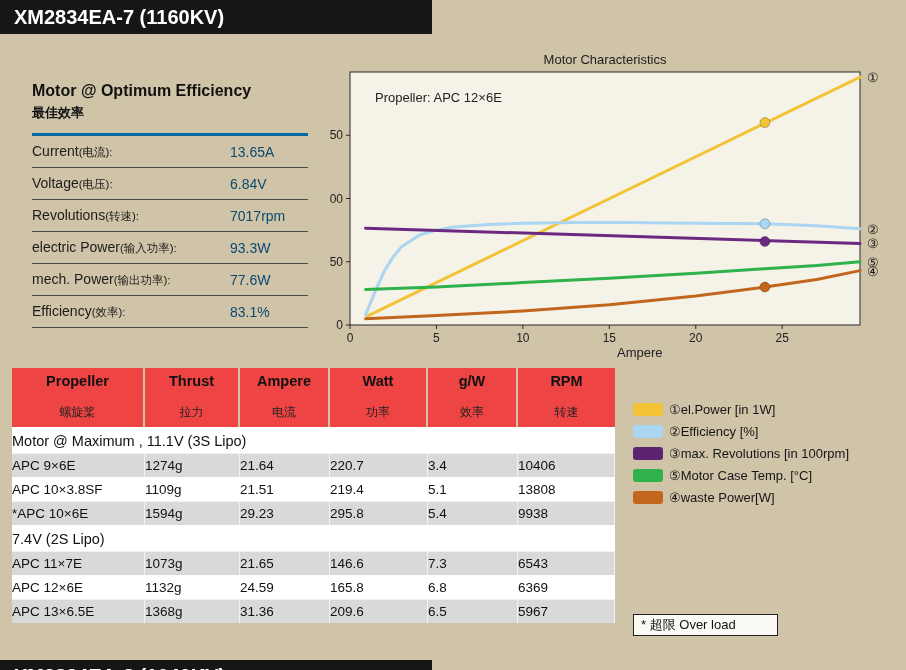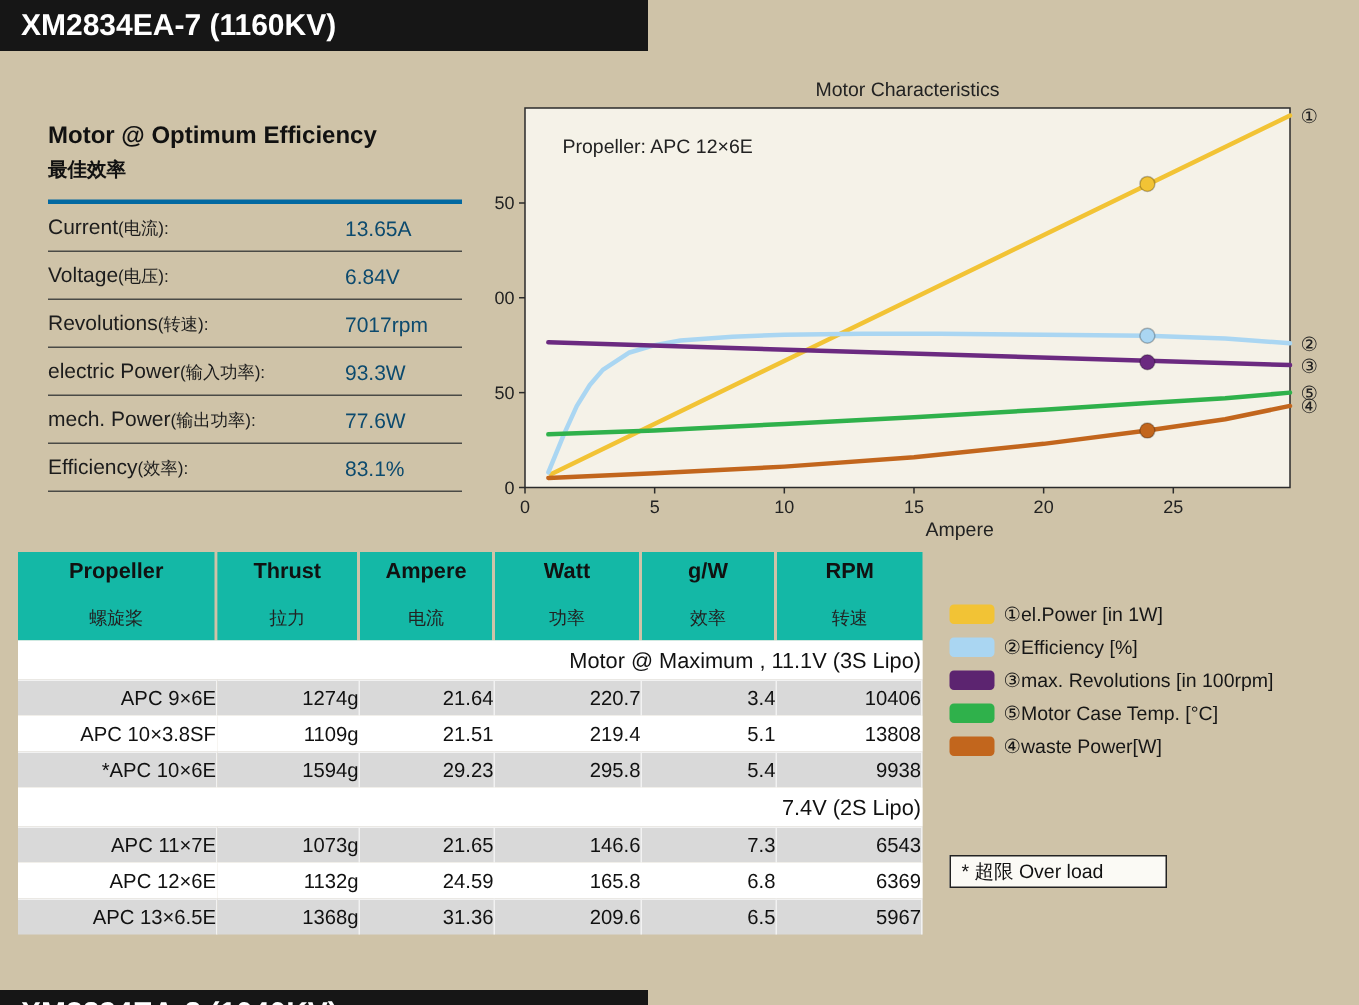--- a/index.html
+++ b/index.html
@@ -13,36 +13,36 @@
   .opt-sub{position:absolute;left:32px;top:104px;font-size:13px;font-weight:bold;color:#111}
   .opt-rows{position:absolute;left:32px;top:133px;width:276px;border-top:3px solid #0369a1}
   .opt-row{position:relative;height:32px;border-bottom:1px solid #4a4a46;display:flex;align-items:center}
   .opt-label{font-size:14px;color:#1c1c1c}
   .opt-label .cn{font-size:11.5px}
   .opt-value{position:absolute;left:198px;font-size:14px;color:#0c4a6e}
 
   .chart{position:absolute;left:330px;top:50px;width:566px;height:315px}
 
   .spec-table{position:absolute;left:12px;top:368px;border-collapse:separate;border-spacing:0;table-layout:fixed}
-  .spec-table th{background:#14b8a6;border-right:2px solid #cfc3a8;padding:5px 12px 6px;vertical-align:middle}
+  .spec-table th{background:#ef4444;border-right:2px solid #cfc3a8;padding:5px 12px 6px;vertical-align:middle}
   .spec-table th:last-child{border-right:none}
   .th-en{font-size:14.5px;font-weight:bold;color:#111;text-align:center}
   .th-cn{font-size:12px;font-weight:normal;color:#222;margin-top:15px;text-align:center}
-  .spec-table td{height:24px;text-align:right;font-size:13.5px;color:#111;
+  .spec-table td{height:24px;text-align:left;font-size:13.5px;color:#111;
                  border-right:1px solid rgba(255,255,255,0.65);border-top:1px solid rgba(255,255,255,0.65)}
   .spec-table td.section{background:#fff;font-size:14.5px;height:26px}
   tr.shade td{background:#d9d9d9}
   tr.plain td{background:#ffffff}
 
   .legend{position:absolute;left:633px;top:398px}
   .legend-item{display:flex;align-items:center;height:22px}
   .legend-swatch{width:30px;height:13px;border-radius:3px;margin-right:6px;flex:0 0 auto}
   .legend-label{font-size:13px;color:#161616;white-space:nowrap}
 
-  .overload{position:absolute;left:633px;top:570px;width:145px;height:22px;background:#fbfaf5;
+  .overload{position:absolute;left:633px;top:614px;width:145px;height:22px;background:#fbfaf5;
             border:1px solid #222;font-size:13px;display:flex;align-items:center;padding-left:7px;color:#111}
 
   .bottombar{position:absolute;left:0;bottom:0;width:432px;height:10px;background:#161616;overflow:hidden;color:#fff}
   .bottombar span{display:block;font-size:20px;font-weight:bold;padding-left:14px;line-height:26px;margin-top:3px}
 </style>
 </head>
 <body>
 
 <div class="topbar">
   <span>XM2834EA-7 (1160KV)</span>

